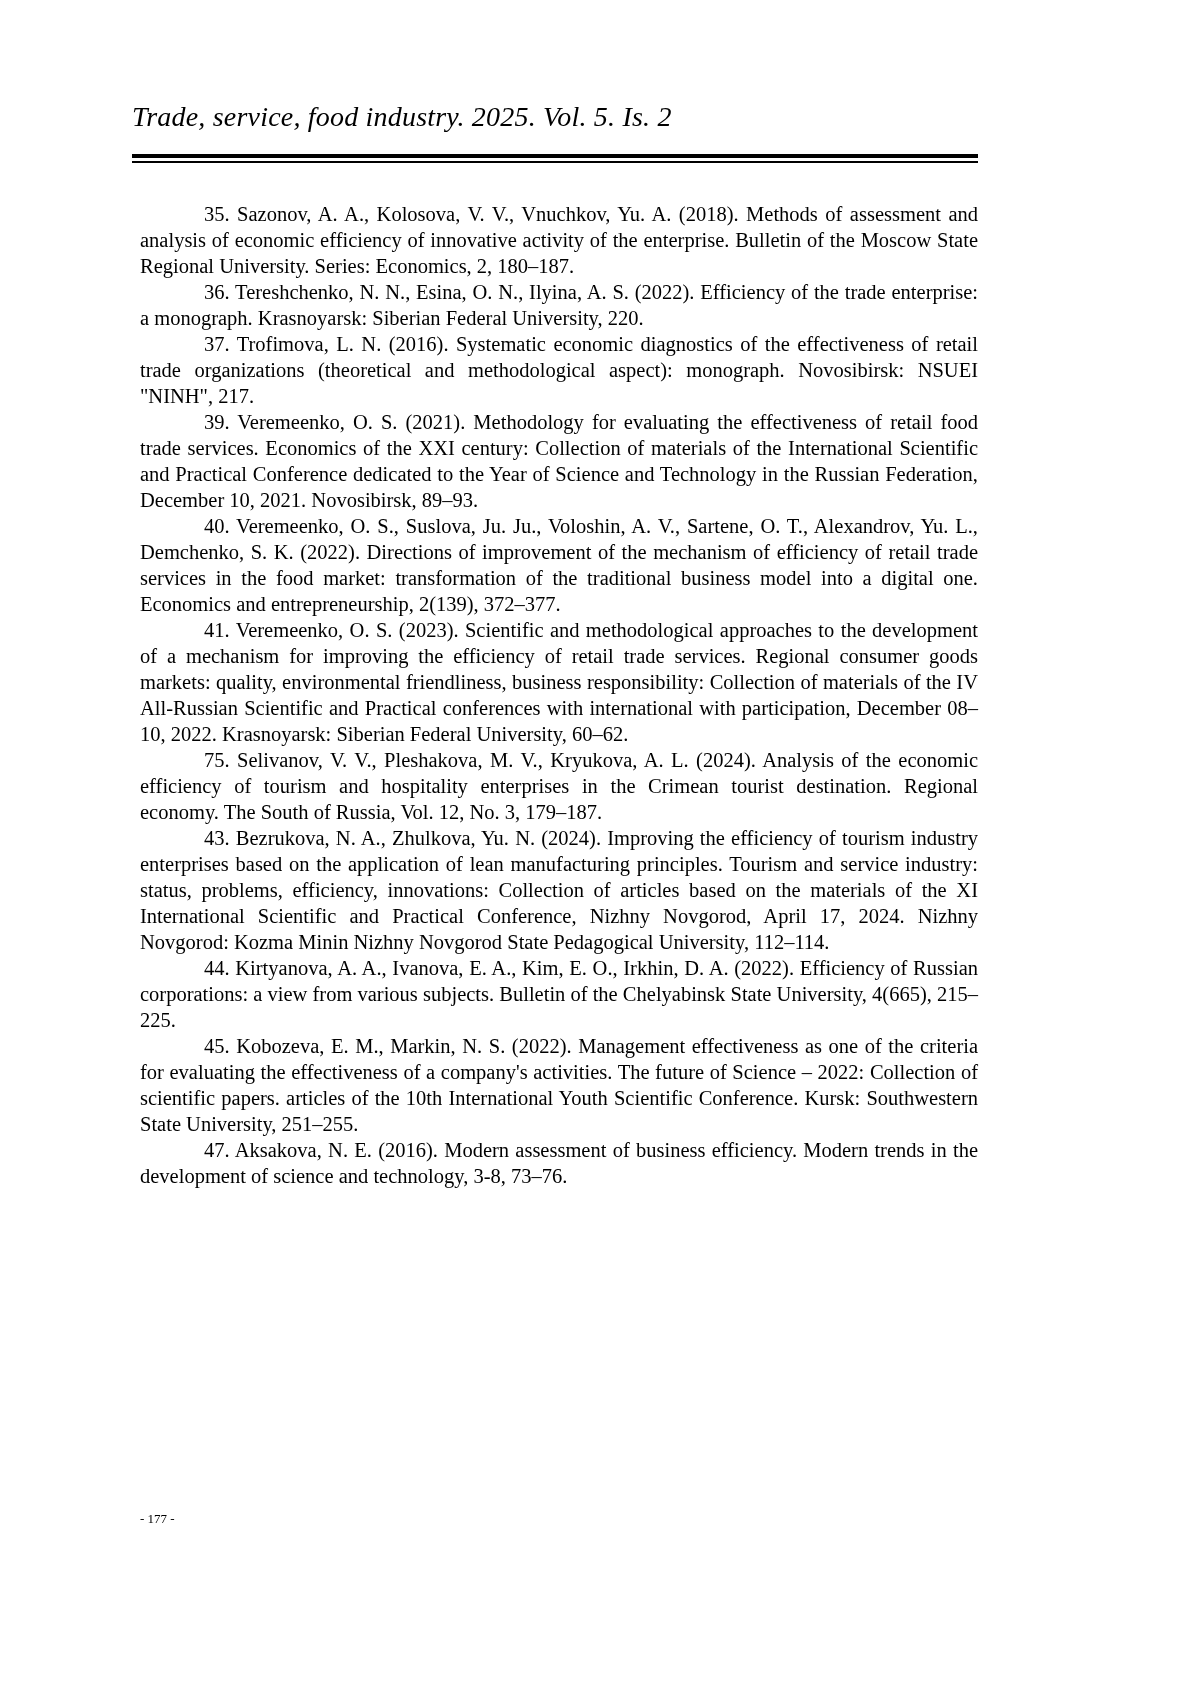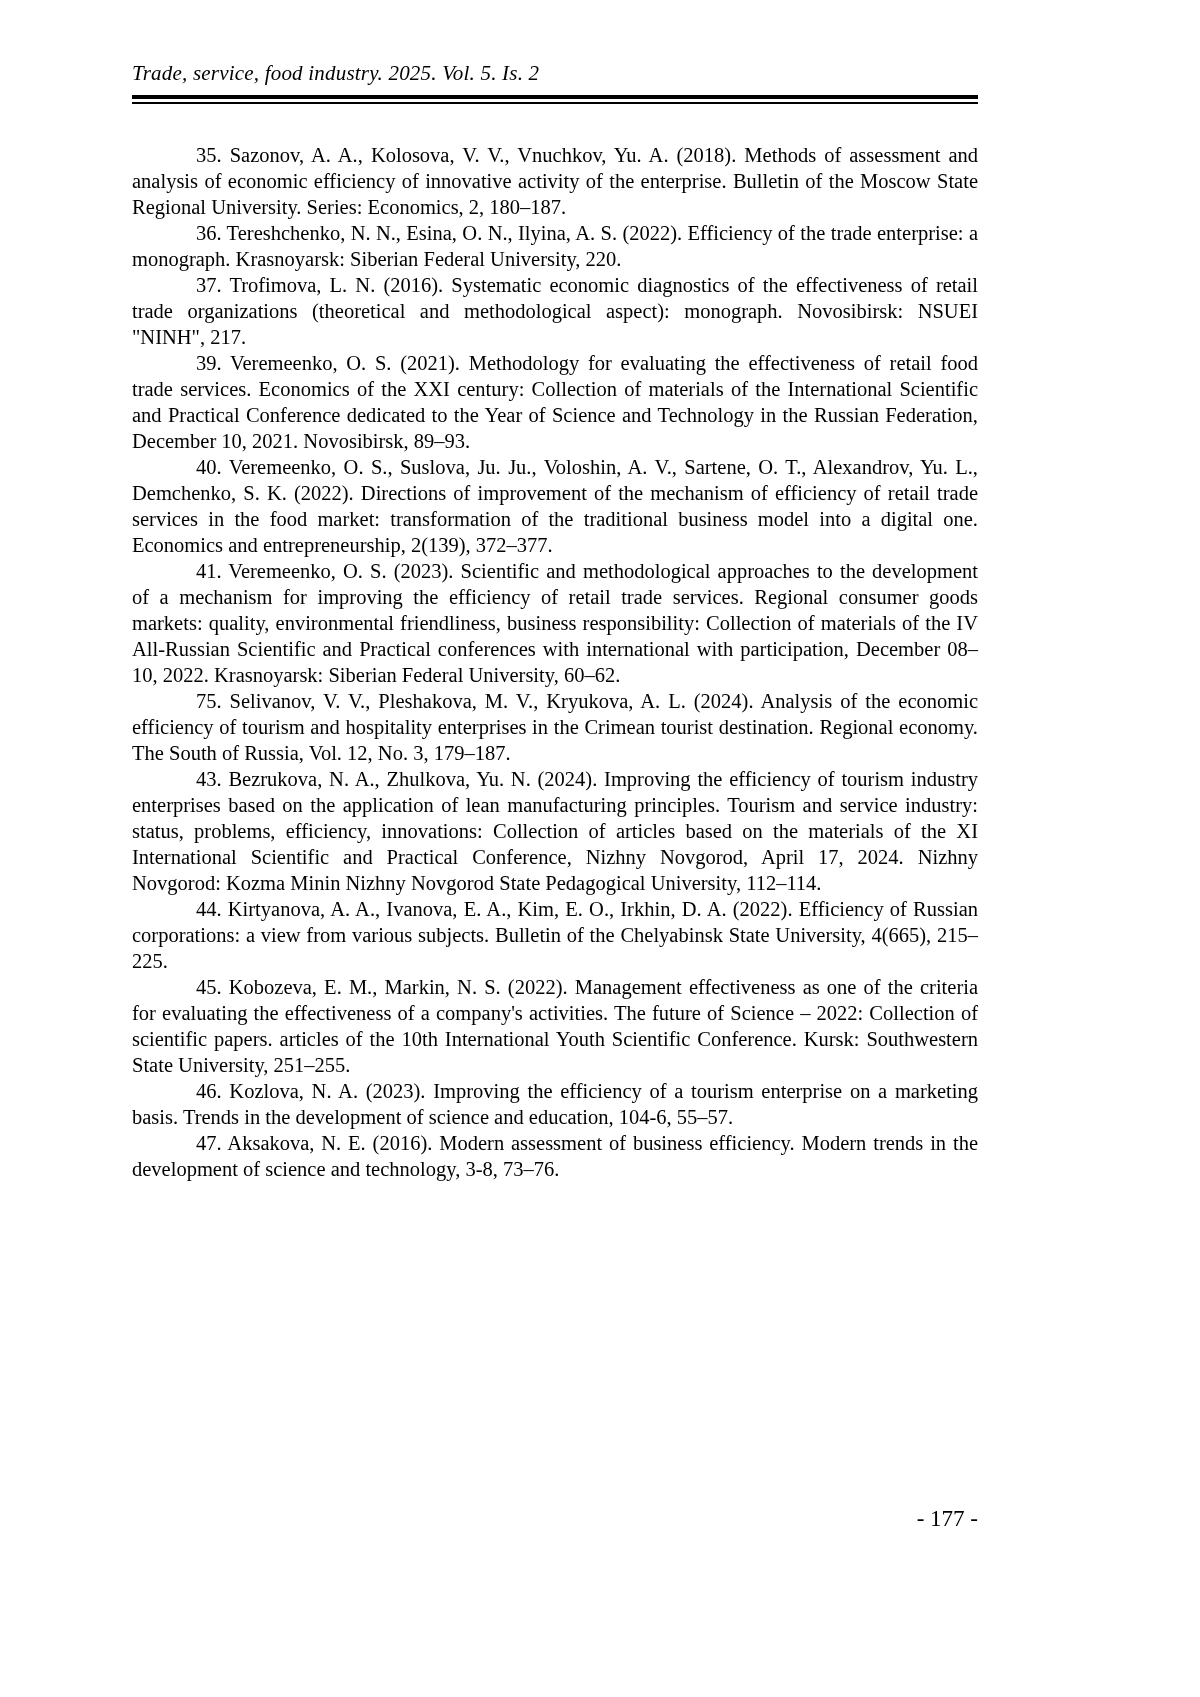--- a/index.html
+++ b/index.html
@@ -14,46 +14,48 @@
   }
   .page {
     position: absolute;
     top: 0; left: 0;
     width: 1200px;
     height: 1697px;
     padding: 60px 222px 0 132px;
   }
   .running-header {
     font-style: italic;
-    font-size: 21px;
+    font-size: 28px;
     line-height: 26px;
-    padding-bottom: 9px;
+    padding-bottom: 24px;
     letter-spacing: 0.2px;
+    margin-top: 44px;
   }
   .header-rule-thick { height: 4px; background: #000; }
   .header-rule-gap { height: 3px; background: transparent; }
   .header-rule-thin { height: 2px; background: #000; }
   .references {
     margin-top: 38px;
     font-size: 20.5px;
     line-height: 26px;
     text-align: justify;
     text-justify: inter-word;
+    margin-left: 8px;
   }
   .ref {
     text-indent: 64px;
     margin: 0;
   }
   .page-number {
     position: absolute;
-    left: 132px;
+    left: 140px;
     width: 846px;
     top: 1508px;
-    text-align: right;
-    font-size: 23px;
+    text-align: left;
+    font-size: 13px;
     line-height: 22px;
   }
 </style>
 </head>
 <body>
 
 <div class="page">
 
   <div class="running-header">Trade, service, food industry. 2025. Vol. 5. Is. 2</div>
 
@@ -65,19 +67,18 @@
       <p class="ref">35. Sazonov, A. A., Kolosova, V. V., Vnuchkov, Yu. A. (2018). Methods of assessment and analysis of economic efficiency of innovative activity of the enterprise. Bulletin of the Moscow State Regional University. Series: Economics, 2, 180–187.</p>
       <p class="ref">36. Tereshchenko, N. N., Esina, O. N., Ilyina, A. S. (2022). Efficiency of the trade enterprise: a monograph. Krasnoyarsk: Siberian Federal University, 220.</p>
       <p class="ref">37. Trofimova, L. N. (2016). Systematic economic diagnostics of the effectiveness of retail trade organizations (theoretical and methodological aspect): monograph. Novosibirsk: NSUEI "NINH", 217.</p>
       <p class="ref">39. Veremeenko, O. S. (2021). Methodology for evaluating the effectiveness of retail food trade services. Economics of the XXI century: Collection of materials of the International Scientific and Practical Conference dedicated to the Year of Science and Technology in the Russian Federation, December 10, 2021. Novosibirsk, 89–93.</p>
       <p class="ref">40. Veremeenko, O. S., Suslova, Ju. Ju., Voloshin, A. V., Sartene, O. T., Alexandrov, Yu. L., Demchenko, S. K. (2022). Directions of improvement of the mechanism of efficiency of retail trade services in the food market: transformation of the traditional business model into a digital one. Economics and entrepreneurship, 2(139), 372–377.</p>
       <p class="ref">41. Veremeenko, O. S. (2023). Scientific and methodological approaches to the development of a mechanism for improving the efficiency of retail trade services. Regional consumer goods markets: quality, environmental friendliness, business responsibility: Collection of materials of the IV All-Russian Scientific and Practical conferences with international with participation, December 08–10, 2022. Krasnoyarsk: Siberian Federal University, 60–62.</p>
       <p class="ref">75. Selivanov, V. V., Pleshakova, M. V., Kryukova, A. L. (2024). Analysis of the economic efficiency of tourism and hospitality enterprises in the Crimean tourist destination. Regional economy. The South of Russia, Vol. 12, No. 3, 179–187.</p>
       <p class="ref">43. Bezrukova, N. A., Zhulkova, Yu. N. (2024). Improving the efficiency of tourism industry enterprises based on the application of lean manufacturing principles. Tourism and service industry: status, problems, efficiency, innovations: Collection of articles based on the materials of the XI International Scientific and Practical Conference, Nizhny Novgorod, April 17, 2024. Nizhny Novgorod: Kozma Minin Nizhny Novgorod State Pedagogical University, 112–114.</p>
       <p class="ref">44. Kirtyanova, A. A., Ivanova, E. A., Kim, E. O., Irkhin, D. A. (2022). Efficiency of Russian corporations: a view from various subjects. Bulletin of the Chelyabinsk State University, 4(665), 215–225.</p>
       <p class="ref">45. Kobozeva, E. M., Markin, N. S. (2022). Management effectiveness as one of the criteria for evaluating the effectiveness of a company's activities. The future of Science – 2022: Collection of scientific papers. articles of the 10th International Youth Scientific Conference. Kursk: Southwestern State University, 251–255.</p>
-      <p class="ref">46. Kozlova, N. A. (2023). Improving the efficiency of a tourism enterprise on a marketing basis. Trends in the development of science and education, 104-6, 55–57.</p>
       <p class="ref">47. Aksakova, N. E. (2016). Modern assessment of business efficiency. Modern trends in the development of science and technology, 3-8, 73–76.</p>
     </div>
 
   <div class="page-number">- 177 -</div>
 
 </div>
 
 </body></html>

